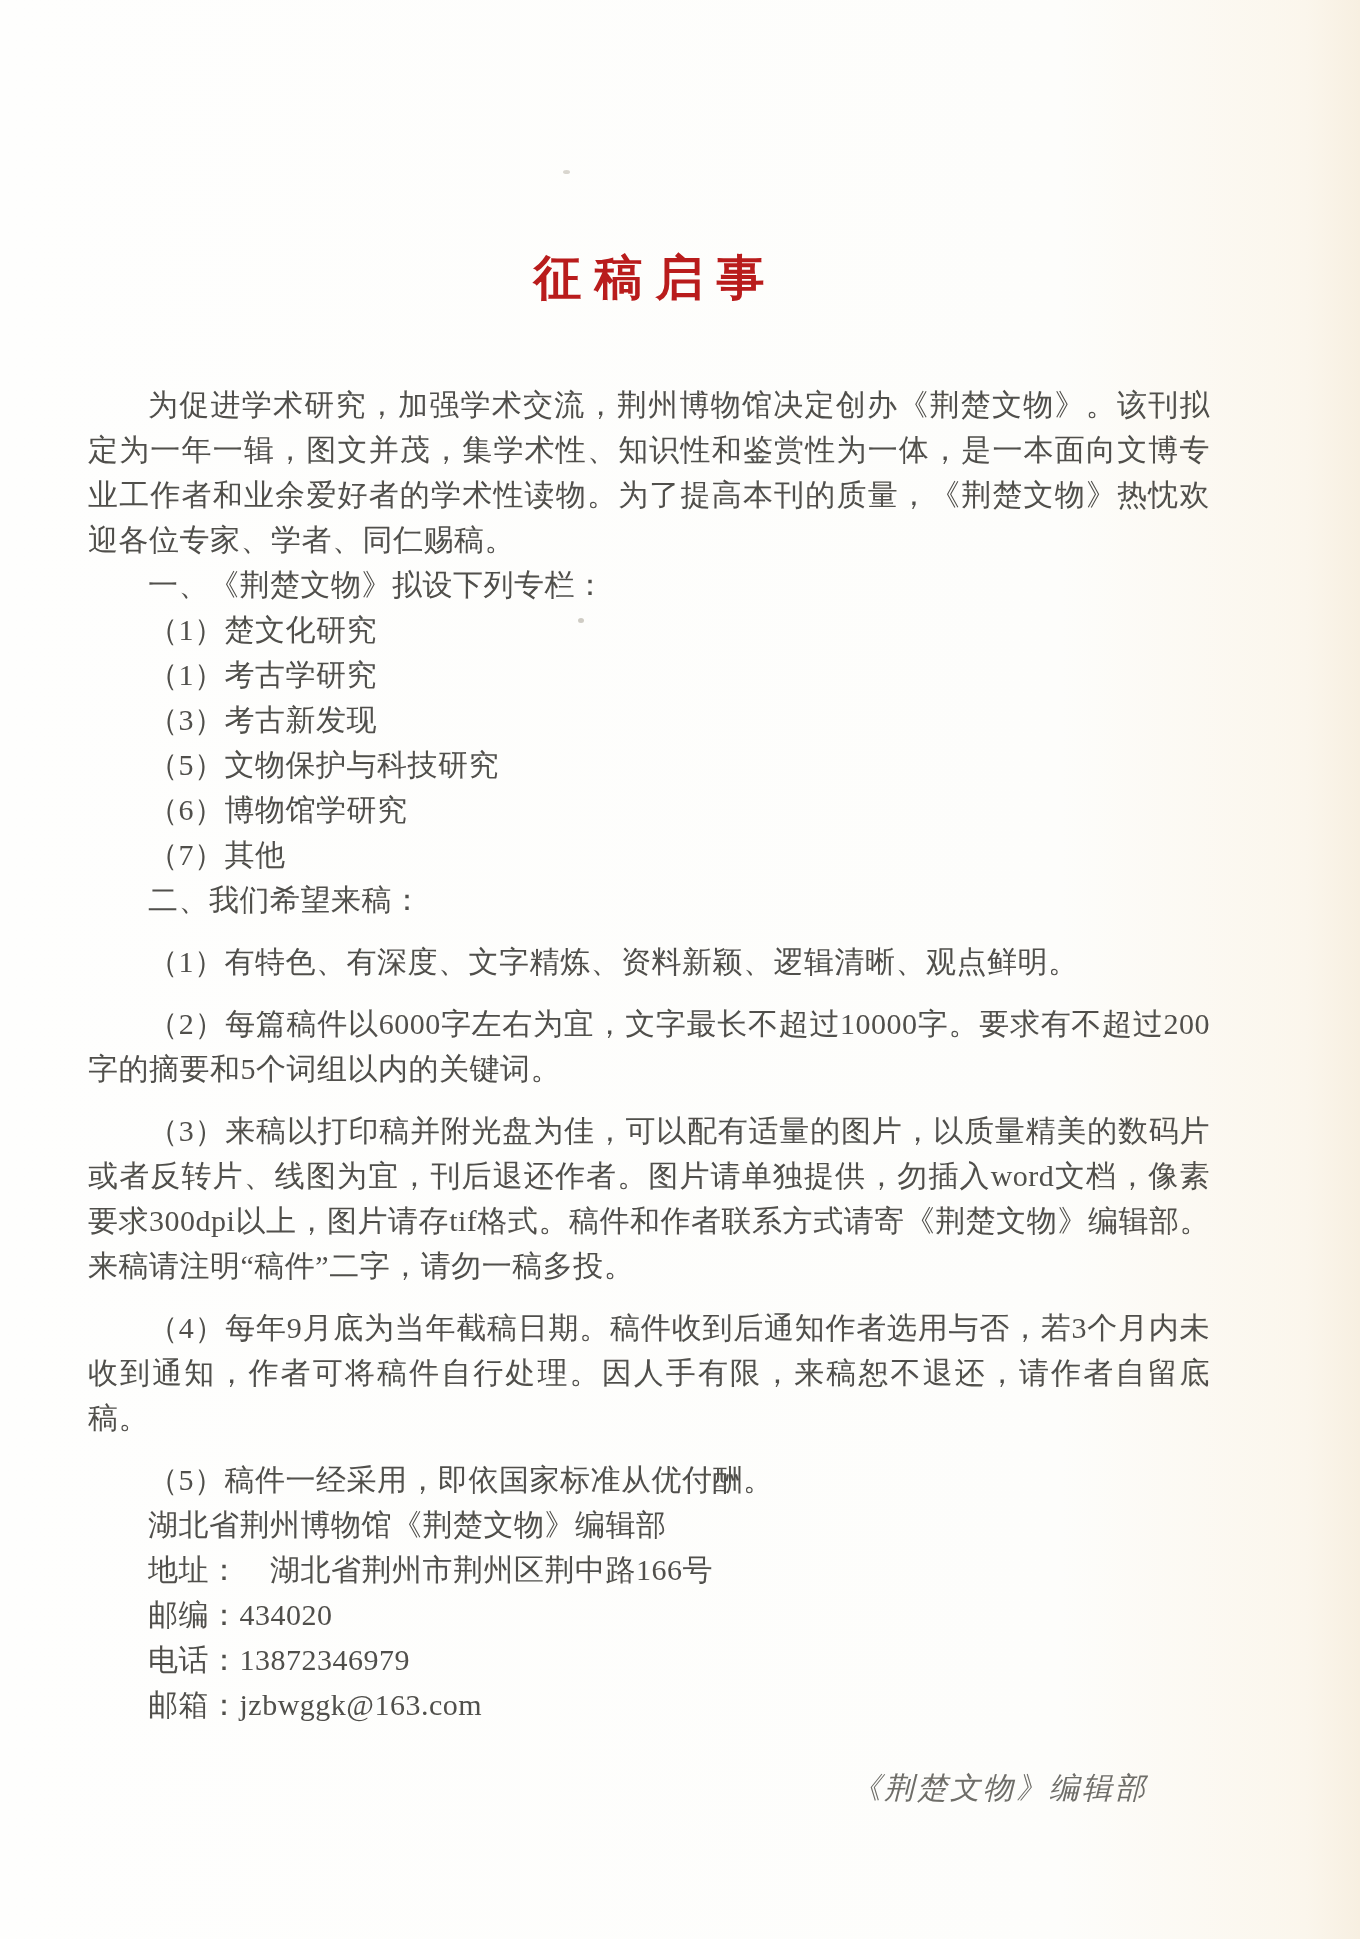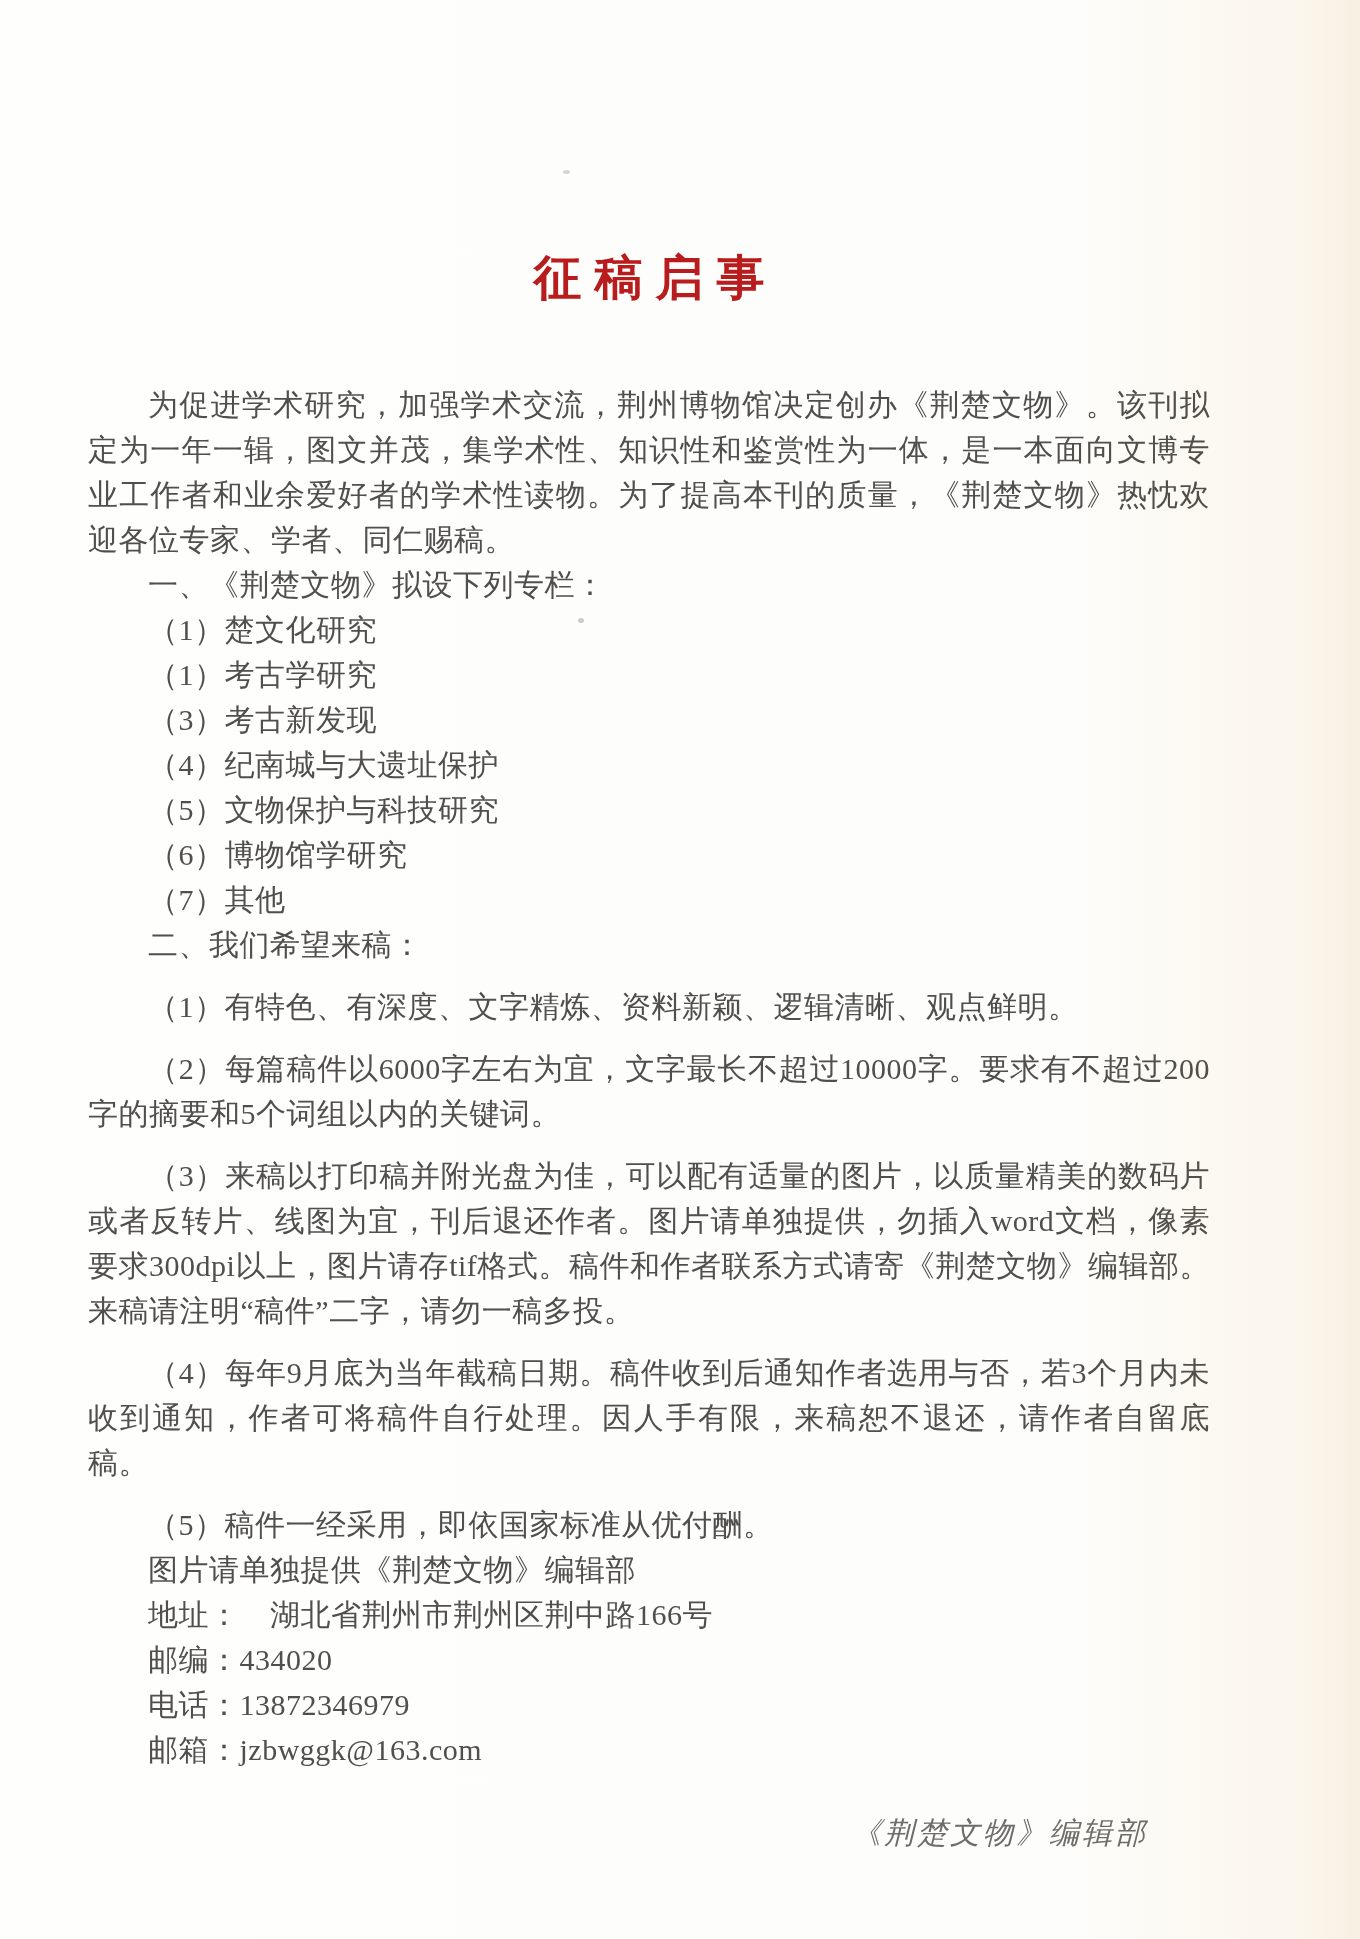--- a/index.html
+++ b/index.html
@@ -57,33 +57,32 @@
     <h1 class="doc-title">征稿启事</h1>
 
     <div class="body-text">
 
       <p class="para">为促进学术研究，加强学术交流，荆州博物馆决定创办《荆楚文物》。该刊拟定为一年一辑，图文并茂，集学术性、知识性和鉴赏性为一体，是一本面向文博专业工作者和业余爱好者的学术性读物。为了提高本刊的质量，《荆楚文物》热忱欢迎各位专家、学者、同仁赐稿。</p>
 
       <p class="line heading">一、《荆楚文物》拟设下列专栏：</p>
       <p class="line">（1）楚文化研究</p>
       <p class="line">（1）考古学研究</p>
       <p class="line">（3）考古新发现</p>
-      <p class="line">（4）纪南城与大遗址保护</p>
       <p class="line">（5）文物保护与科技研究</p>
       <p class="line">（6）博物馆学研究</p>
       <p class="line">（7）其他</p>
 
       <p class="line heading">二、我们希望来稿：</p>
       <p class="para">（1）有特色、有深度、文字精炼、资料新颖、逻辑清晰、观点鲜明。</p>
       <p class="para">（2）每篇稿件以6000字左右为宜，文字最长不超过10000字。要求有不超过200字的摘要和5个词组以内的关键词。</p>
       <p class="para">（3）来稿以打印稿并附光盘为佳，可以配有适量的图片，以质量精美的数码片或者反转片、线图为宜，刊后退还作者。图片请单独提供，勿插入word文档，像素要求300dpi以上，图片请存tif格式。稿件和作者联系方式请寄《荆楚文物》编辑部。来稿请注明“稿件”二字，请勿一稿多投。</p>
       <p class="para">（4）每年9月底为当年截稿日期。稿件收到后通知作者选用与否，若3个月内未收到通知，作者可将稿件自行处理。因人手有限，来稿恕不退还，请作者自留底稿。</p>
       <p class="para">（5）稿件一经采用，即依国家标准从优付酬。</p>
 
-      <p class="line">图片请单独提供《荆楚文物》编辑部</p>
+      <p class="line">湖北省荆州博物馆《荆楚文物》编辑部</p>
       <p class="line">地址：　湖北省荆州市荆州区荆中路166号</p>
       <p class="line">邮编：434020</p>
       <p class="line">电话：13872346979</p>
       <p class="line">邮箱：jzbwggk@163.com</p>
 
       <p class="signature">《荆楚文物》编辑部</p>
     </div>
   </div>
 
   <div class="speck speck-1"></div>

